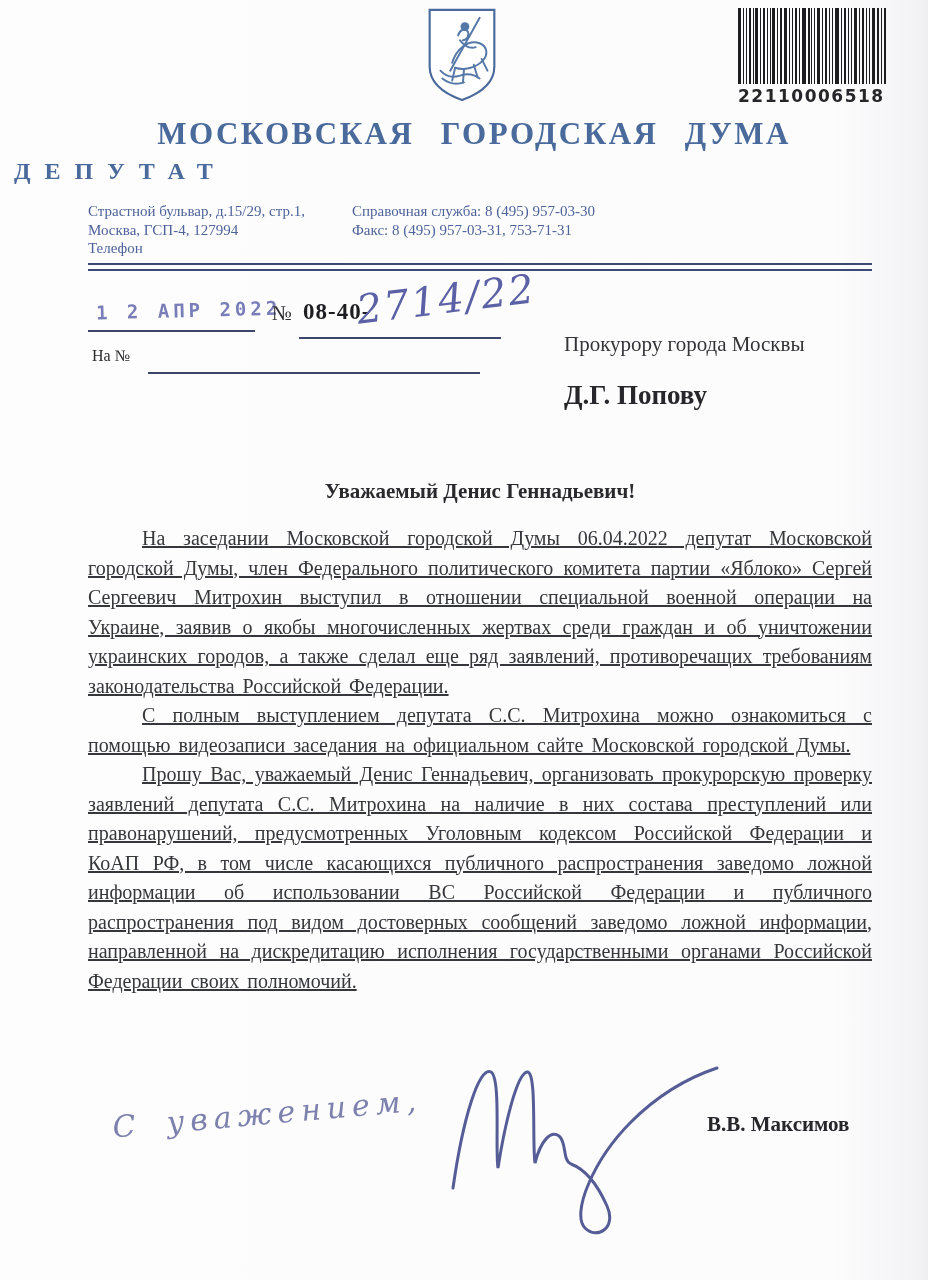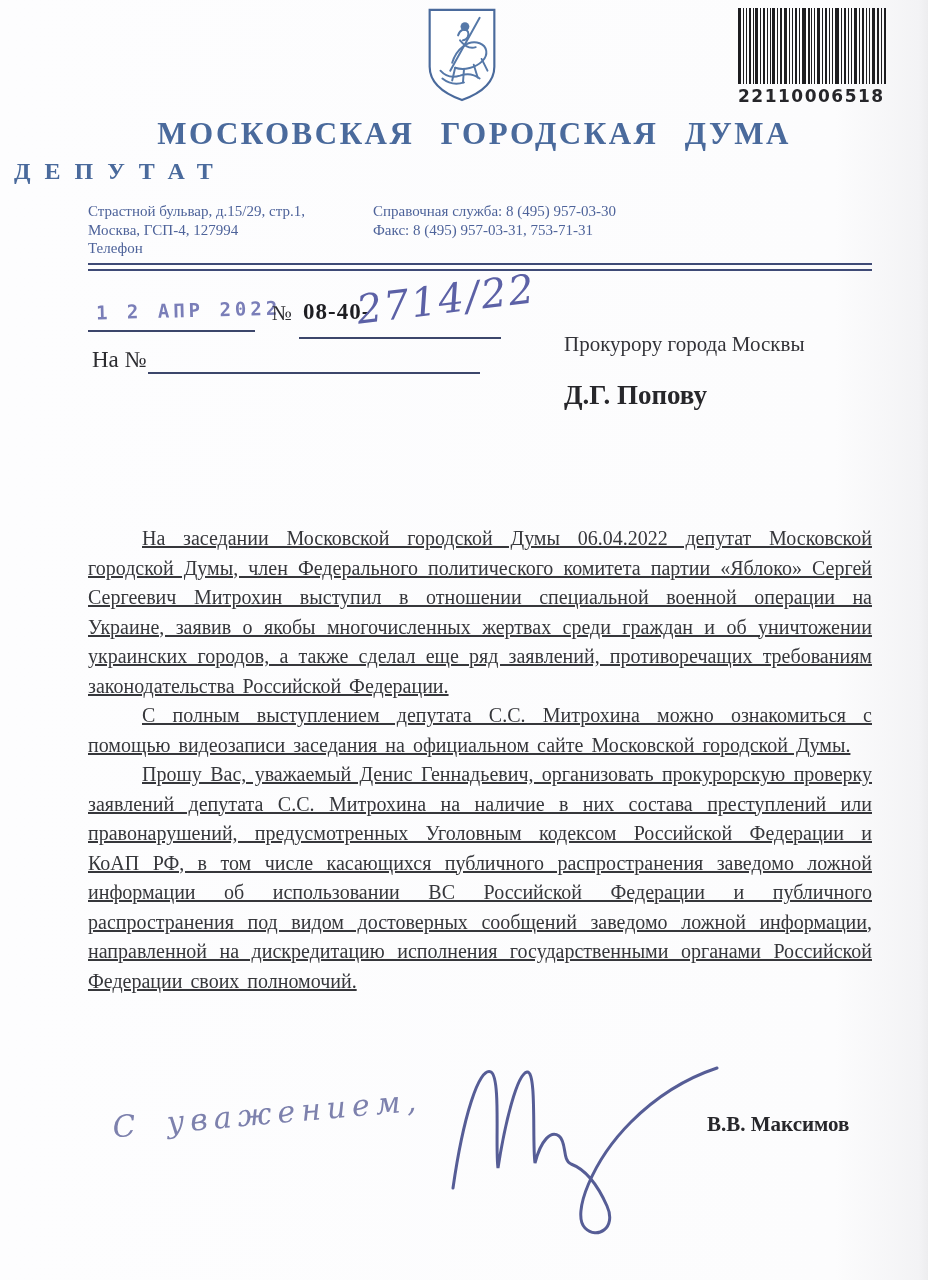--- a/index.html
+++ b/index.html
@@ -21,21 +21,21 @@
     font-size:31px;font-weight:bold;color:#4a6a9c;
     letter-spacing:2.5px;word-spacing:16px;padding-left:10px;
   }
   .org-role{
     position:absolute;left:0;top:158px;width:928px;
     font-size:24px;font-weight:bold;color:#4a6a9c;letter-spacing:14px;text-indent:14px;
   }
   .contacts{
     position:absolute;left:88px;top:202px;width:800px;
     display:grid;grid-template-columns:264px 262px auto;
-    font-size:15px;line-height:18.5px;color:#4e639a;gap:21px;
+    font-size:15px;line-height:18.5px;color:#4e639a;
   }
   .contacts p{margin:0;white-space:pre;}
   .double-rule{
     position:absolute;left:88px;top:263px;width:784px;height:4px;
     border-top:2px solid #3e4a76;border-bottom:2px solid #3e4a76;
   }
   
   .date-stamp{
     position:absolute;left:96px;top:299px;
     font-family:"DejaVu Sans Mono", monospace;font-weight:bold;font-size:19px;
@@ -45,21 +45,21 @@
   .u-stamp{left:88px;top:330px;width:167px;}
   .u-number{left:299px;top:337px;width:202px;}
   .u-reply{left:148px;top:372px;width:332px;}
   .number-label{position:absolute;left:272px;top:301px;font-size:21px;color:#2c2c30;}
   .number-prefix{position:absolute;left:303px;top:299px;font-size:23px;font-weight:bold;color:#1e1e22;letter-spacing:1px;}
   .number-hand{
     position:absolute;left:356px;top:276px;
     font-style:italic;font-size:40px;color:#5c61a6;
     font-family:"DejaVu Serif", serif;transform:rotate(-7deg);letter-spacing:2px;
   }
-  .reply-label{position:absolute;left:92px;top:347px;font-size:23px;color:#2c2c30;}
+  .reply-label{position:absolute;left:92px;top:347px;font-size:16px;color:#2c2c30;}
   
   .recipient-title{position:absolute;left:564px;top:332px;font-size:21px;color:#333338;}
   .recipient-name{position:absolute;left:564px;top:380px;font-size:27px;font-weight:bold;color:#27272b;}
   
   .salutation{
     position:absolute;left:88px;top:479px;width:784px;text-align:center;
     font-size:21px;font-weight:bold;color:#2a2a2e;
   }
   .letter-body{
     position:absolute;left:88px;top:524px;width:784px;
@@ -167,20 +167,21 @@
   <div class="number-label">№</div>
   <div class="number-prefix">08-40-</div>
   <div class="u-line u-number"></div>
   <div class="number-hand">2714/22</div>
   <div class="reply-label">На №</div>
   <div class="u-line u-reply"></div>
 
   <div class="recipient-title">Прокурору города Москвы</div>
   <div class="recipient-name">Д.Г. Попову</div>
 
+  <div class="salutation">Уважаемый Денис Геннадьевич!</div>
   <div class="letter-body">
     <p>На заседании Московской городской Думы 06.04.2022 депутат Московской городской Думы, член Федерального политического комитета партии «Яблоко» Сергей Сергеевич Митрохин выступил в отношении специальной военной операции на Украине, заявив о якобы многочисленных жертвах среди граждан и об уничтожении украинских городов, а также сделал еще ряд заявлений, противоречащих требованиям законодательства Российской Федерации.</p>
     <p>С полным выступлением депутата С.С. Митрохина можно ознакомиться с помощью видеозаписи заседания на официальном сайте Московской городской Думы.</p>
     <p>Прошу Вас, уважаемый Денис Геннадьевич, организовать прокурорскую проверку заявлений депутата С.С. Митрохина на наличие в них состава преступлений или правонарушений, предусмотренных Уголовным кодексом Российской Федерации и КоАП РФ, в том числе касающихся публичного распространения заведомо ложной информации об использовании ВС Российской Федерации и публичного распространения под видом достоверных сообщений заведомо ложной информации, направленной на дискредитацию исполнения государственными органами Российской Федерации своих полномочий.</p>
   </div>
 
   <div class="closing-hand">С уважением,</div>
   <svg class="scrawl" width="300" height="200" viewBox="0 0 300 200">
     <path d="M18,140 C28,70 44,18 56,24 C66,30 60,100 63,120
              C70,75 82,26 92,24 C102,22 97,95 100,115

